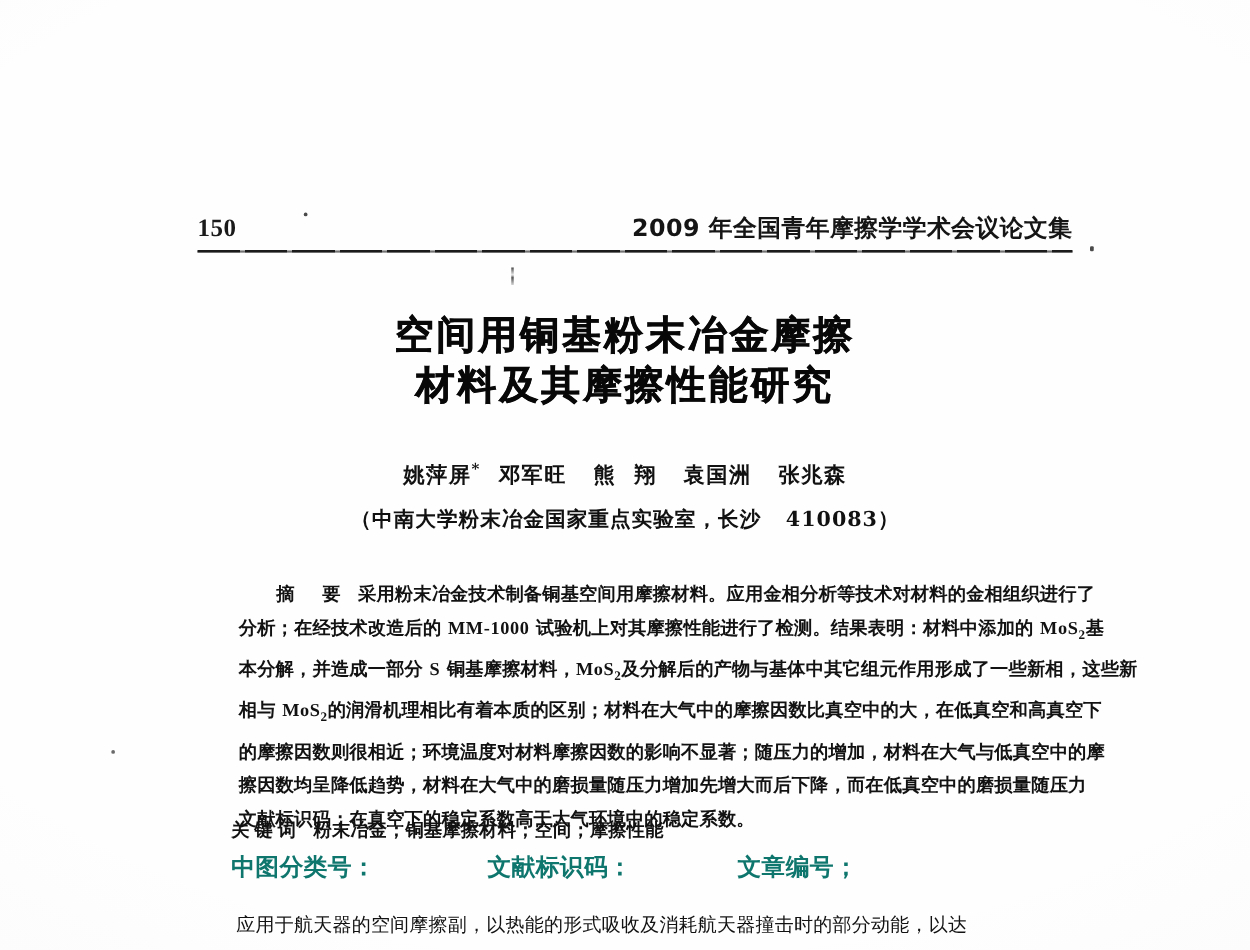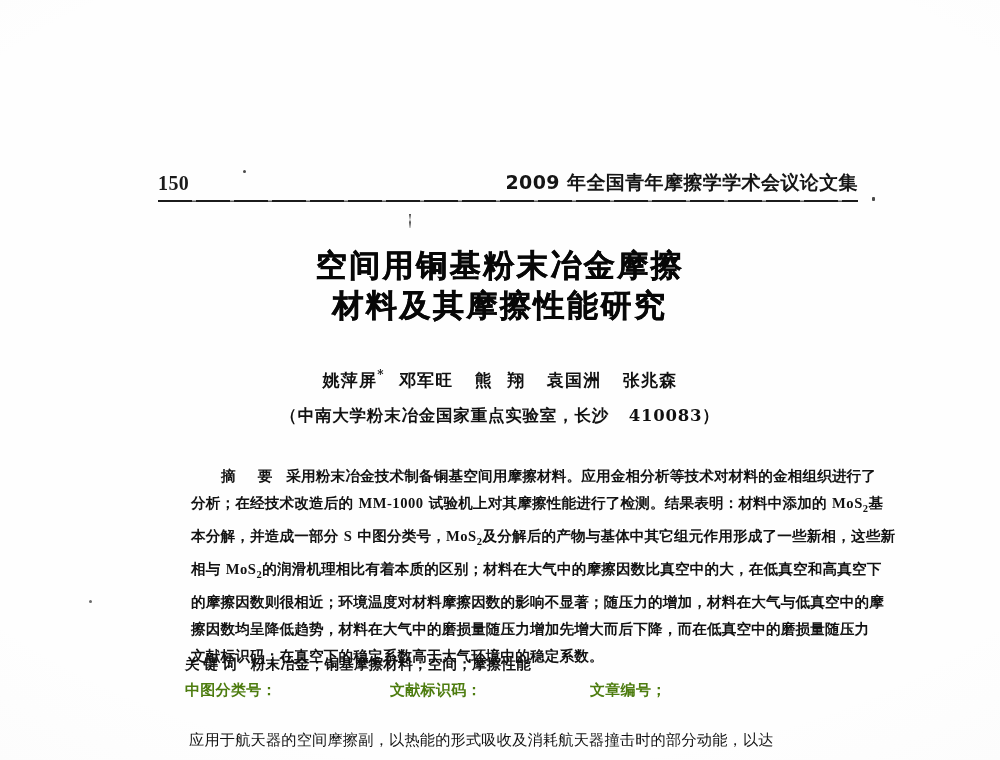--- a/index.html
+++ b/index.html
@@ -87,21 +87,21 @@
 
   
   #title-block {
     position: absolute;
     left: 150px;
     top: 248px;
     width: 700px;
     text-align: center;
   }
   .title-line {
-    font-family: Liberation Mono, monospace;
+    font-family: Liberation Sans, sans-serif;
     font-size: 31px;
     font-weight: 700;
     letter-spacing: 2.5px;
     line-height: 40px;
     color: #080808;
     -webkit-text-stroke: 0.5px #080808;
   }
 
   
   #authors-block {
@@ -181,23 +181,23 @@
   }
 
   
   #classification-row {
     position: absolute;
     left: 185px;
     top: 681px;
     width: 676px;
     height: 24px;
     font-family: "DejaVu Sans", sans-serif;
-    font-size: 15px;
-    font-weight: 700;
-    color: #4d7c0f;
+    font-size: 19px;
+    font-weight: 700;
+    color: #0f766e;
     letter-spacing: 0.3px;
   }
   #classification-row .cls-item { position: absolute; top: 0; white-space: pre; }
   #cls-0 { left: 0px; }
   #cls-1 { left: 205px; }
   #cls-2 { left: 405px; }
 
   
   #body-block {
     position: absolute;
@@ -260,21 +260,21 @@
   </div>
 
   <div id="authors-block">
     <div id="authors-line"><span>姚萍屏</span><span class="star">*</span><span>  邓军旺   熊  翔   袁国洲   张兆森</span></div>
     <div id="affiliation-line">（中南大学粉末冶金国家重点实验室，长沙   410083）</div>
   </div>
 
   <div id="abstract-block">
     <div class="abs-line indent"><span class="abs-label">摘  要</span><span>采用粉末冶金技术制备铜基空间用摩擦材料。应用金相分析等技术对材料的金相组织进行了</span></div>
     <div class="abs-line"><span>分析；在经技术改造后的 </span><span class="latin">MM-1000</span><span> 试验机上对其摩擦性能进行了检测。结果表明：材料中添加的 </span><span class="latin">MoS</span><span class="latin sub">2</span><span>基</span></div>
-    <div class="abs-line"><span>本分解，并造成一部分 </span><span class="latin">S</span><span> 中图分类号，</span><span class="latin">MoS</span><span class="latin sub">2</span><span>及分解后的产物与基体中其它组元作用形成了一些新相，这些新</span></div>
+    <div class="abs-line"><span>本分解，并造成一部分 </span><span class="latin">S</span><span> 铜基摩擦材料，</span><span class="latin">MoS</span><span class="latin sub">2</span><span>及分解后的产物与基体中其它组元作用形成了一些新相，这些新</span></div>
     <div class="abs-line"><span>相与 </span><span class="latin">MoS</span><span class="latin sub">2</span><span>的润滑机理相比有着本质的区别；材料在大气中的摩擦因数比真空中的大，在低真空和高真空下</span></div>
     <div class="abs-line">的摩擦因数则很相近；环境温度对材料摩擦因数的影响不显著；随压力的增加，材料在大气与低真空中的摩</div>
     <div class="abs-line">擦因数均呈降低趋势，材料在大气中的磨损量随压力增加先增大而后下降，而在低真空中的磨损量随压力</div>
     <div class="abs-line">文献标识码；在真空下的稳定系数高于大气环境中的稳定系数。</div>
   </div>
 
   <div id="keywords-line"><span class="abs-label">关键词</span><span>粉末冶金；铜基摩擦材料；空间；摩擦性能</span></div>
 
   <div id="classification-row">
     <span class="cls-item" id="cls-0">中图分类号：</span>

